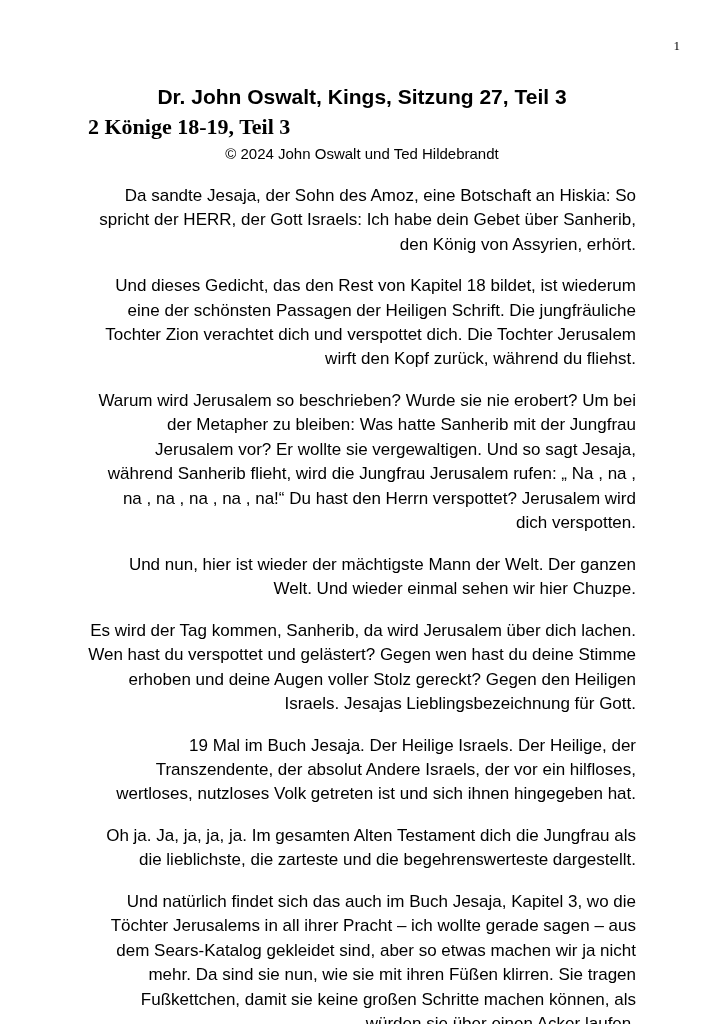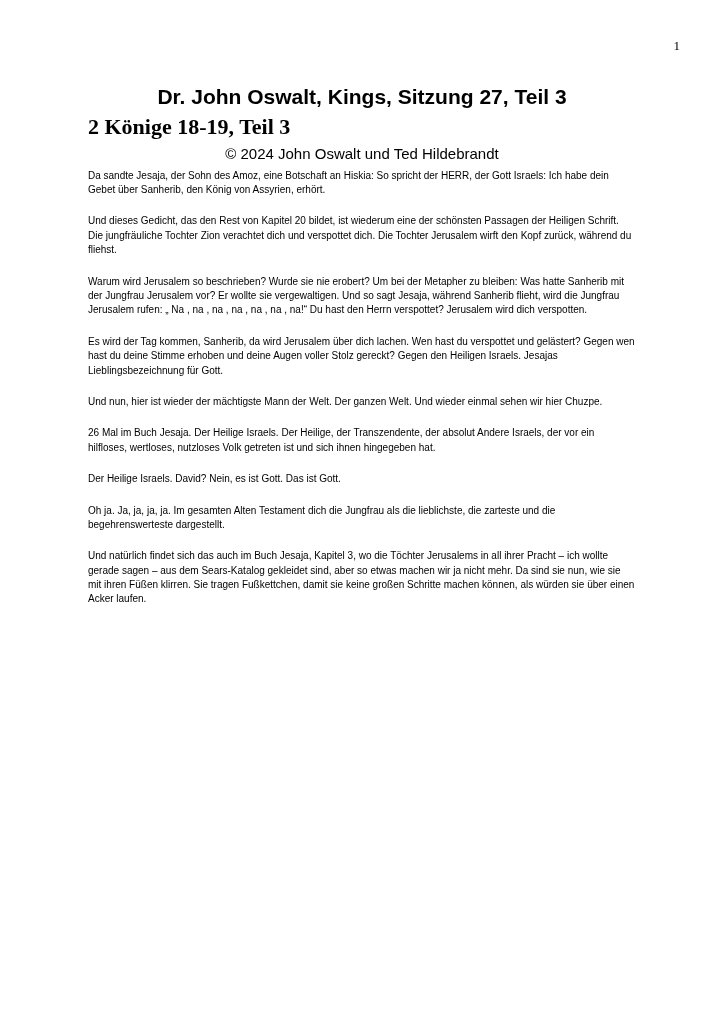--- a/index.html
+++ b/index.html
@@ -40,48 +40,47 @@
     font-family: "Liberation Serif", serif;
     font-weight: bold;
     font-size: 22px;
     margin: 0 0 4px 0;
     line-height: 1.2;
   }
   .copyright {
     text-align: center;
     font-family: "Liberation Sans", sans-serif;
     font-size: 15px;
-    margin: 0 0 7px 0;
+    margin: 0 0 22px 0;
   }
   .body-text p {
     font-family: "Liberation Sans", sans-serif;
-    font-size: 10px;
+    font-size: 17px;
     line-height: 1.44;
     margin: 0 0 17px 0;
-    text-align: left;
+    text-align: right;
   }
 </style>
 </head>
 <body>
 
 <div class="page">
 
   <div class="page-number">1</div>
 
   <h1 class="title-main">Dr. John Oswalt, Kings, Sitzung 27, Teil 3</h1>
 
   <h2 class="title-sub">2 Könige 18-19, Teil 3</h2>
 
   <div class="copyright">© 2024 John Oswalt und Ted Hildebrandt</div>
 
   <div class="body-text">
     <p>Da sandte Jesaja, der Sohn des Amoz, eine Botschaft an Hiskia: So spricht der HERR, der Gott Israels: Ich habe dein Gebet über Sanherib, den König von Assyrien, erhört.</p>
-    <p>Und dieses Gedicht, das den Rest von Kapitel 20 bildet, ist wiederum eine der schönsten Passagen der Heiligen Schrift. Die jungfräuliche Tochter Zion verachtet dich und verspottet dich. Die Tochter Jerusalem wirft den Kopf zurück, während du fliehst.</p>
+    <p>Und dieses Gedicht, das den Rest von Kapitel 18 bildet, ist wiederum eine der schönsten Passagen der Heiligen Schrift. Die jungfräuliche Tochter Zion verachtet dich und verspottet dich. Die Tochter Jerusalem wirft den Kopf zurück, während du fliehst.</p>
     <p>Warum wird Jerusalem so beschrieben? Wurde sie nie erobert? Um bei der Metapher zu bleiben: Was hatte Sanherib mit der Jungfrau Jerusalem vor? Er wollte sie vergewaltigen. Und so sagt Jesaja, während Sanherib flieht, wird die Jungfrau Jerusalem rufen: „ Na , na , na , na , na , na , na!“ Du hast den Herrn verspottet? Jerusalem wird dich verspotten.</p>
+    <p>Und nun, hier ist wieder der mächtigste Mann der Welt. Der ganzen Welt. Und wieder einmal sehen wir hier Chuzpe.</p>
     <p>Es wird der Tag kommen, Sanherib, da wird Jerusalem über dich lachen. Wen hast du verspottet und gelästert? Gegen wen hast du deine Stimme erhoben und deine Augen voller Stolz gereckt? Gegen den Heiligen Israels. Jesajas Lieblingsbezeichnung für Gott.</p>
-    <p>Und nun, hier ist wieder der mächtigste Mann der Welt. Der ganzen Welt. Und wieder einmal sehen wir hier Chuzpe.</p>
-    <p>26 Mal im Buch Jesaja. Der Heilige Israels. Der Heilige, der Transzendente, der absolut Andere Israels, der vor ein hilfloses, wertloses, nutzloses Volk getreten ist und sich ihnen hingegeben hat.</p>
-    <p>Der Heilige Israels. David? Nein, es ist Gott. Das ist Gott.</p>
+    <p>19 Mal im Buch Jesaja. Der Heilige Israels. Der Heilige, der Transzendente, der absolut Andere Israels, der vor ein hilfloses, wertloses, nutzloses Volk getreten ist und sich ihnen hingegeben hat.</p>
     <p>Oh ja. Ja, ja, ja, ja. Im gesamten Alten Testament dich die Jungfrau als die lieblichste, die zarteste und die begehrenswerteste dargestellt.</p>
     <p>Und natürlich findet sich das auch im Buch Jesaja, Kapitel 3, wo die Töchter Jerusalems in all ihrer Pracht – ich wollte gerade sagen – aus dem Sears-Katalog gekleidet sind, aber so etwas machen wir ja nicht mehr. Da sind sie nun, wie sie mit ihren Füßen klirren. Sie tragen Fußkettchen, damit sie keine großen Schritte machen können, als würden sie über einen Acker laufen.</p>
   </div>
 
 </div>
 
 </body></html>

